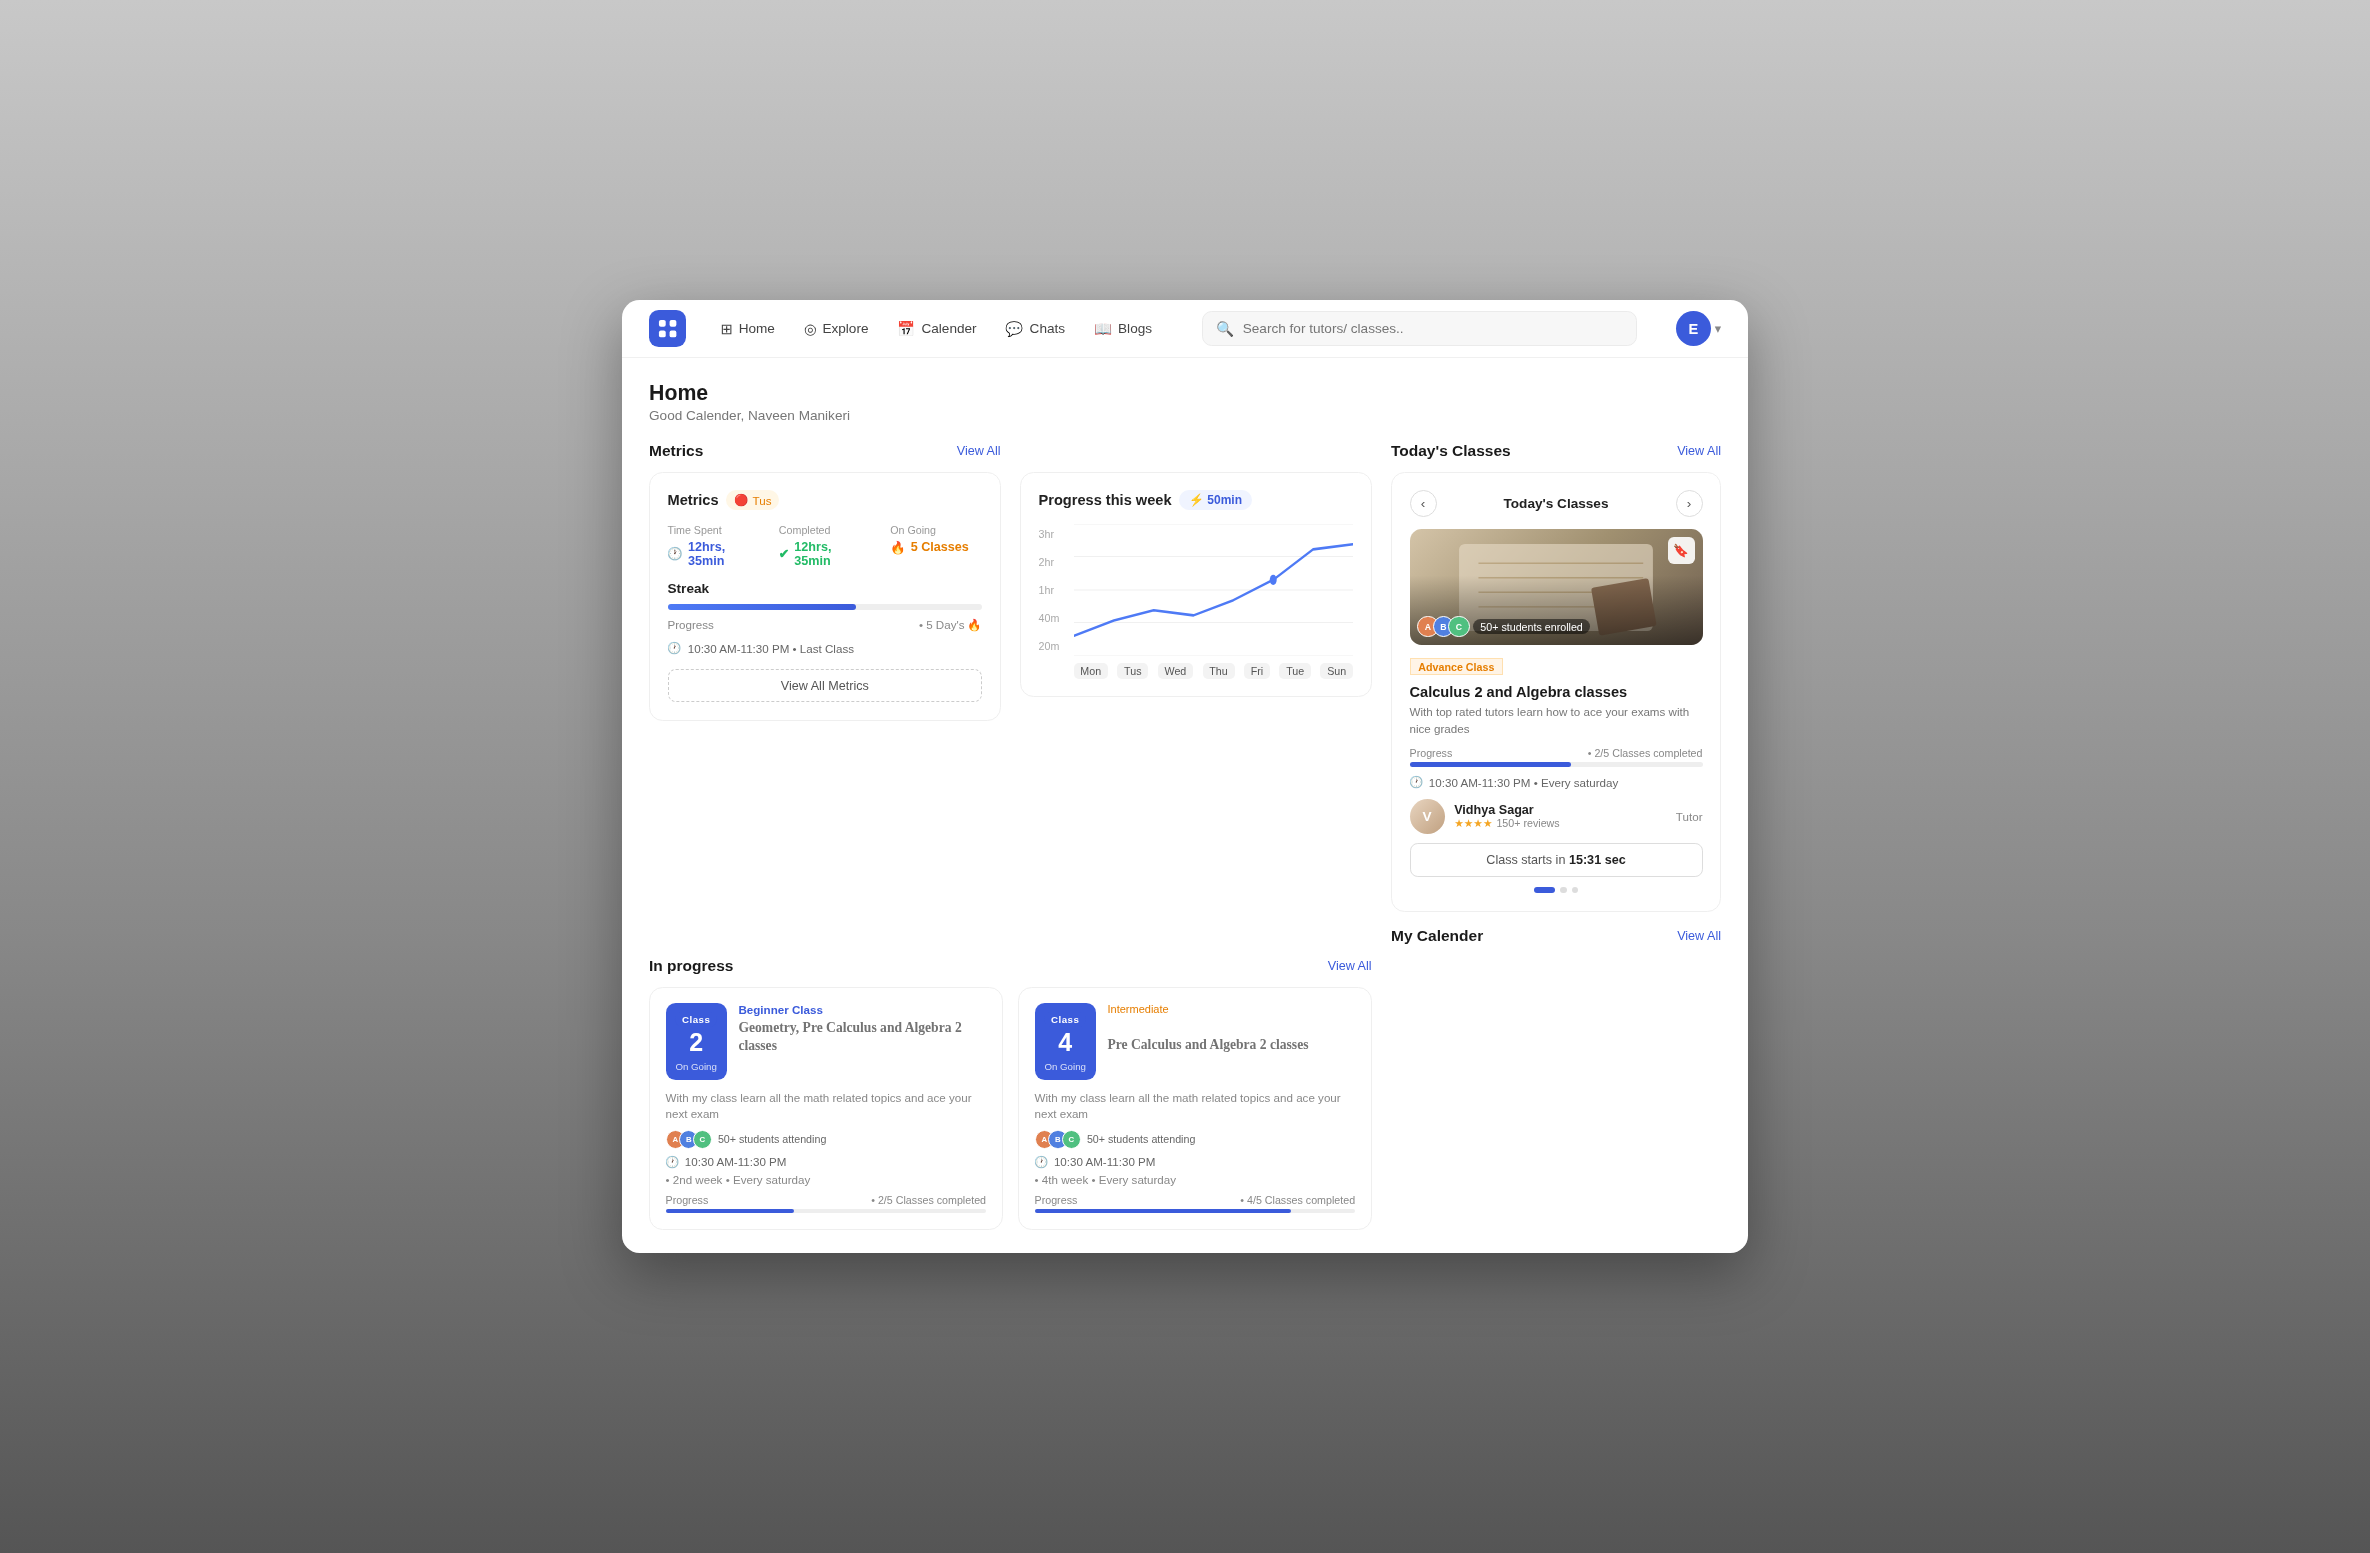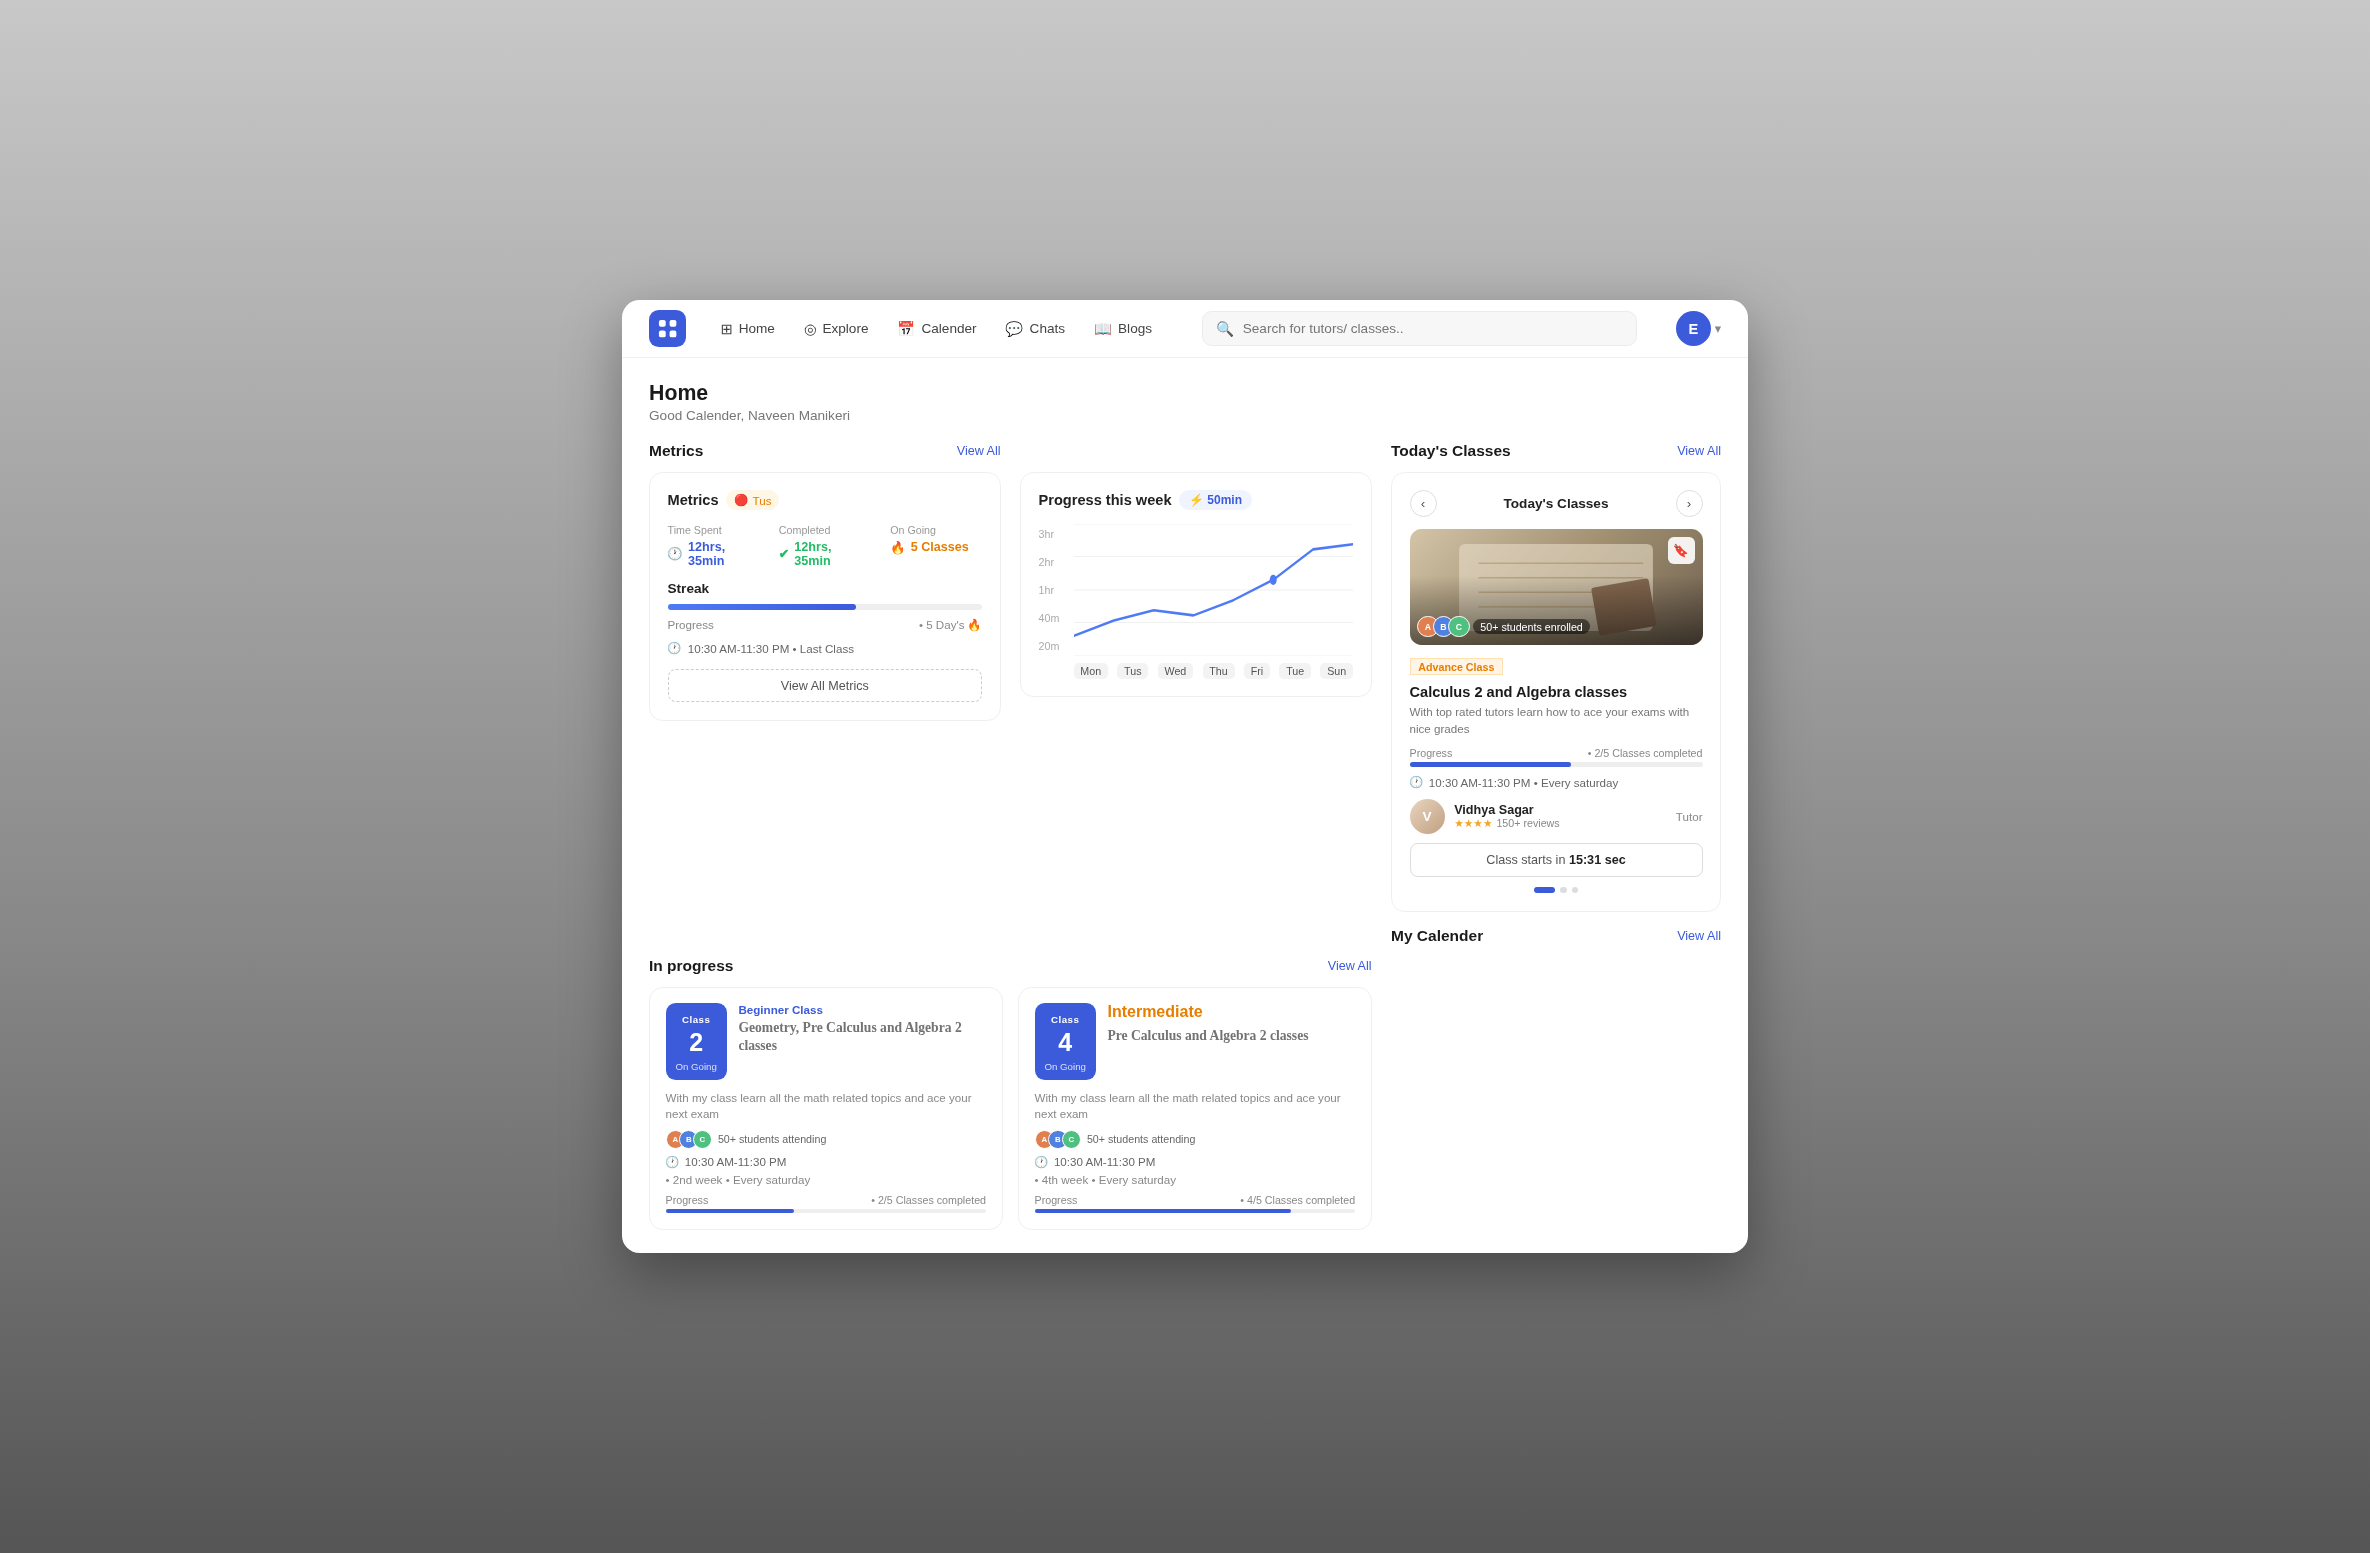--- a/index.html
+++ b/index.html
@@ -286,21 +286,21 @@
       background: #3b5bdb; border-radius: 9.7px;
       padding: 5.8px 9.7px; text-align: center;
       min-width: 50px; flex-shrink: 0;
     }
     .pc-header { display: flex; gap: 11.6px; margin-bottom: 9.7px; }
     .pc-info { flex: 1; }
     .beginner-tag {
       font-size: 11.6px; font-weight: 600; color: #3b5bdb; margin-bottom: 2.9px;
     }
     .intermediate-tag {
-      font-size: 16px; font-weight: 700; color: #e67e00; margin-bottom: 6px;
+      font-size: 11px; font-weight: 400; color: #e67e00; margin-bottom: 21px;
     }
     .pc-title { font-size: 13.6px; font-weight: 700; color: #737373; line-height: 1.3; margin-bottom: 19px; font-family: Liberation Serif, serif; }
     .pc-desc { font-size: 11.6px; color: #888; line-height: 1.4; margin-bottom: 7.8px; }
     .attending-row {
       display: flex; align-items: center; gap: 5.8px;
       font-size: 10.7px; color: #666; margin-bottom: 5.8px;
     }
     .pc-schedule { font-size: 11.6px; color: #666; display: flex; align-items: center; gap: 4.9px; margin-bottom: 3.9px; }
     .pc-week { font-size: 11.6px; color: #888; }
     .pc-progress-row {

